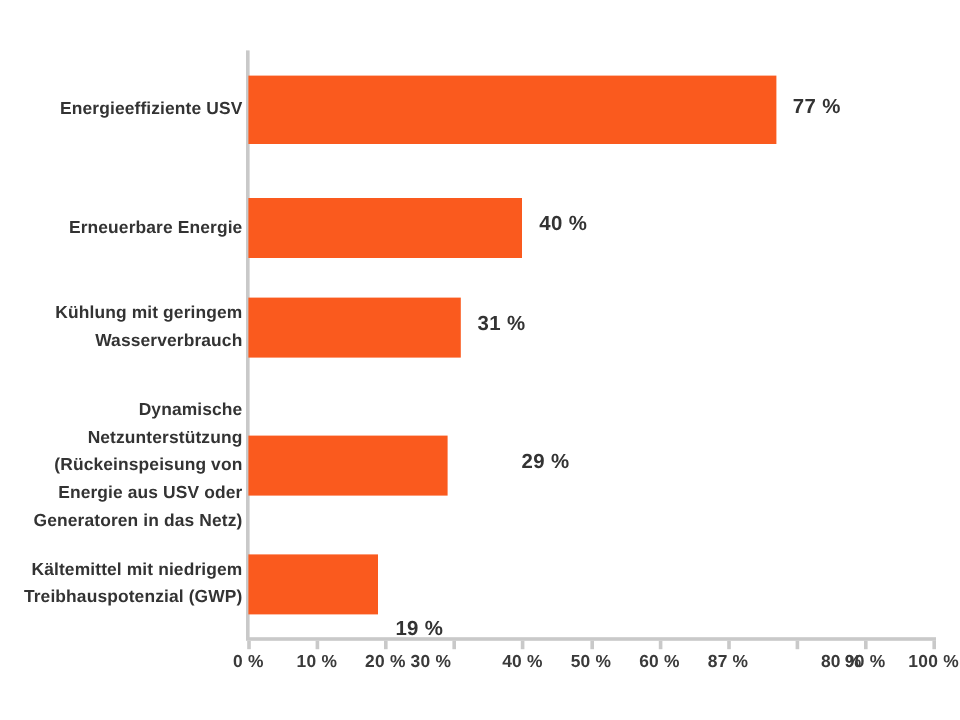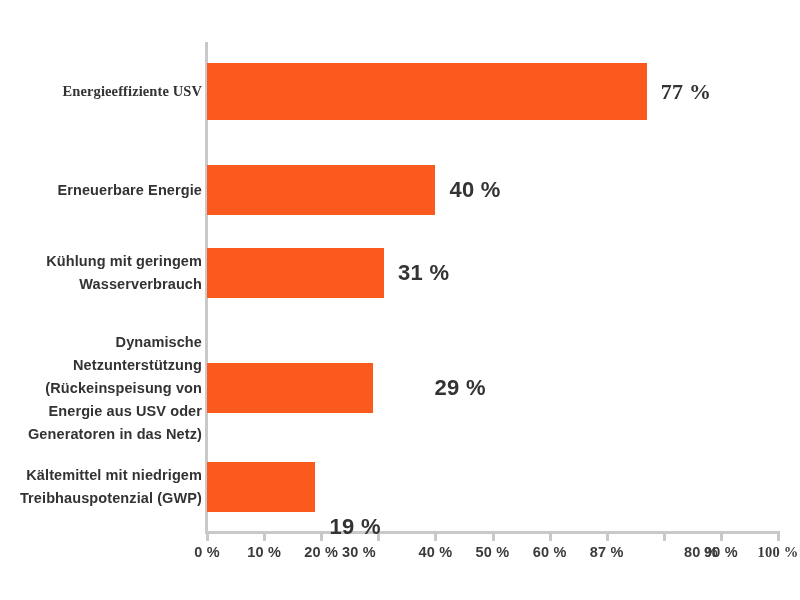--- a/index.html
+++ b/index.html
@@ -79,21 +79,21 @@
   }
 
   .bar {
     position: absolute;
     left: 207px;
     background: #fa5a1e;
   }
 
   .bar-value {
     position: absolute;
-    font-size: 22px;
+    font-size: 17px;
     font-weight: bold;
     color: #333333;
     letter-spacing: 0.3px;
     white-space: nowrap;
   }
 </style>
 </head>
 <body>
 
 <div id="chart-root">
@@ -116,25 +116,25 @@
       <div class="tick-label" style="left: 492.5px;">50 %</div>
       <div class="tick-mark" style="left: 548.6px;"></div>
       <div class="tick-label" style="left: 549.6px;">60 %</div>
       <div class="tick-mark" style="left: 605.7px;"></div>
       <div class="tick-label" style="left: 606.7px;">87 %</div>
       <div class="tick-mark" style="left: 662.8px;"></div>
       <div class="tick-label" style="left: 701px;">80 %</div>
       <div class="tick-mark" style="left: 719.9px;"></div>
       <div class="tick-label" style="left: 720.9px;">90 %</div>
       <div class="tick-mark" style="left: 777px;"></div>
-      <div class="tick-label" style="left: 778px; font-family: Liberation Serif, serif;">100 %</div>
+      <div class="tick-label" style="left: 778px;">100 %</div>
     </div>
 
   <div id="bars-layer">
-      <div class="bar-row" style="top: 63px; height: 57px; font-family: Liberation Serif, serif;">
+      <div class="bar-row" style="top: 63px; height: 57px;">
         <div class="cat-label" style="top: 17px;">Energieeffiziente USV</div>
         <div class="bar" style="top: 0px; height: 57px; width: 439.67px; background: rgb(250, 90, 30);"></div>
         <div class="bar-value" style="left: 660.67px; top: 15.5px;">77 %</div>
       </div>
       <div class="bar-row" style="top: 165px; height: 50px;">
         <div class="cat-label" style="top: 13.5px;">Erneuerbare Energie</div>
         <div class="bar" style="top: 0px; height: 50px; width: 228.4px; background: rgb(250, 90, 30);"></div>
         <div class="bar-value" style="left: 449.4px; top: 12px;">40 %</div>
       </div>
       <div class="bar-row" style="top: 248px; height: 50px;">

